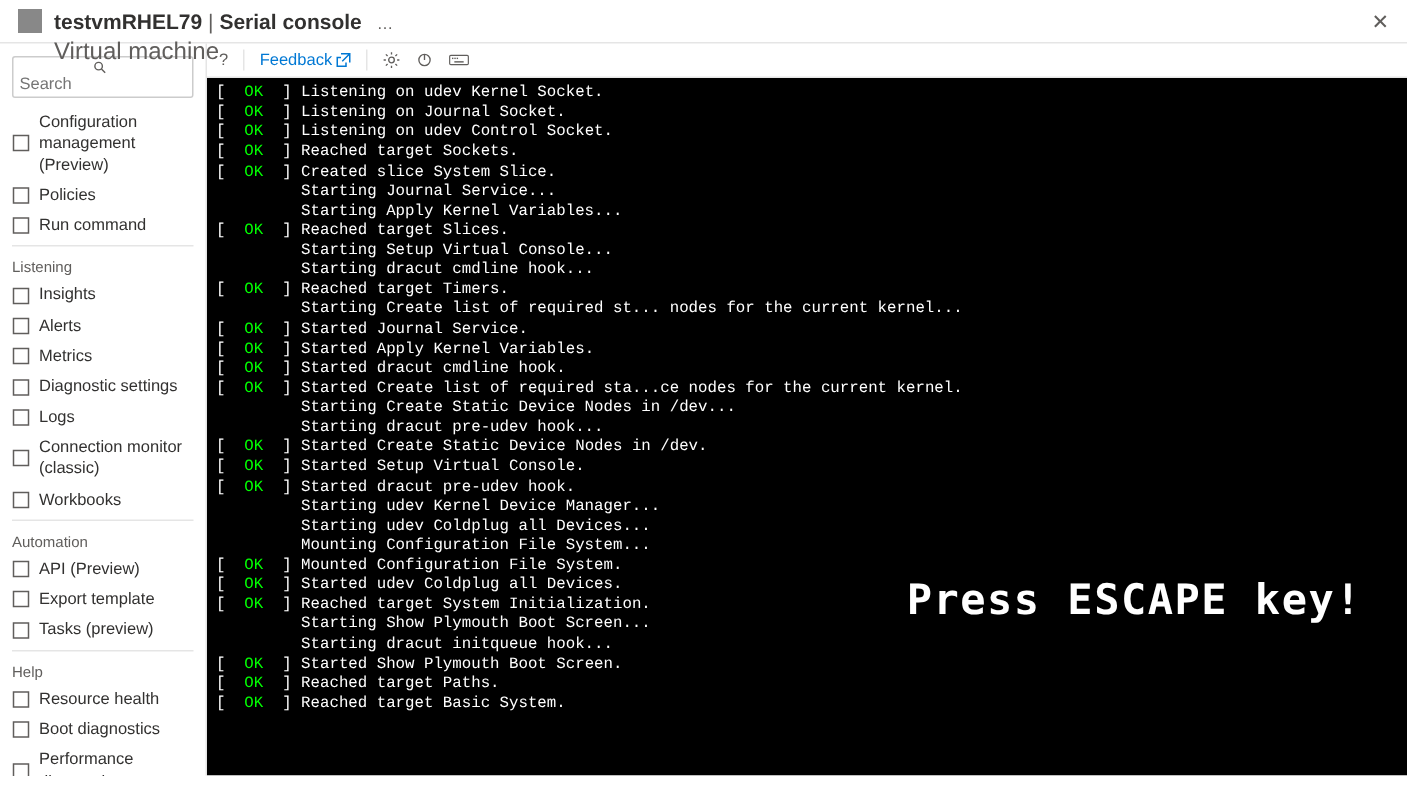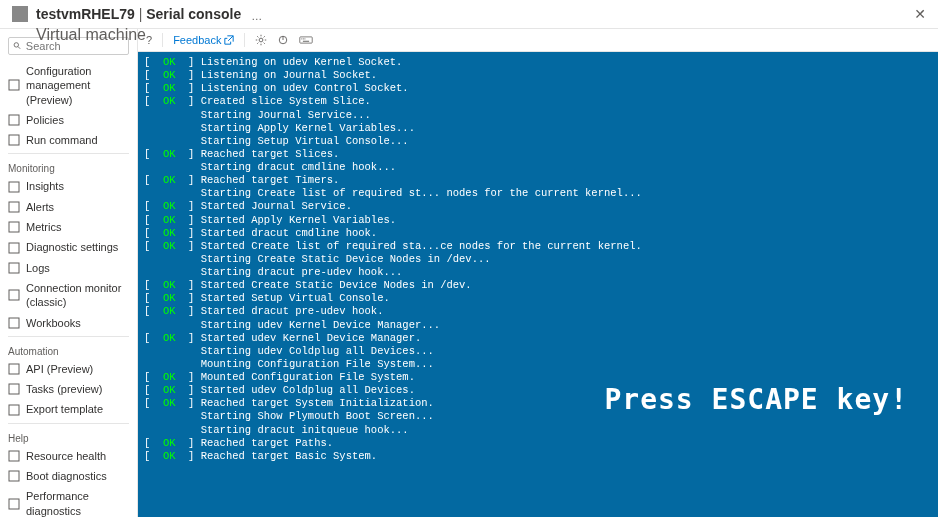--- a/index.html
+++ b/index.html
@@ -8,35 +8,35 @@
     .header { display: flex; align-items: flex-end; padding: 6px 12px; border-bottom: 1px solid #e5e5e5; }
     .header-icon { width: 16px; height: 16px; background: #888; margin-right: 8px; }
     .header-title { font-size: 14px; font-weight: 600; color: #323130; }
     .header-title .sep { font-weight: 400; color: #605e5c; }
     .header-subtitle { font-size: 16px; color: #605e5c; margin-left: 24px; position: absolute; top: 26px; }
     .header-more { margin-left: 10px; color: #605e5c; cursor: pointer; }
     .header-close { margin-left: auto; cursor: pointer; font-size: 14px; color: #605e5c; }
 
     .body { display: flex; height: calc(100% - 40px); }
     .sidebar { width: 138px; border-right: 1px solid #e5e5e5; overflow-y: auto; padding: 4px 0; }
-    .search-box { margin: 4px 8px 6px; display: flex; align-items: center; border: 1px solid #ccc; border-radius: 2px; padding: 2px 4px; }
+    .search-box { margin: 4px 8px 6px; display: flex; align-items: center; border: 1px solid #ccc; border-radius: 2px; padding: 2px 4px; flex-direction: column; }
     .search-box input { border: none; outline: none; width: 100%; font-size: 11px; }
     .search-box .sicon { width: 10px; height: 10px; margin-right: 4px; }
     .nav-item { display: flex; align-items: center; padding: 3px 8px; cursor: pointer; color: #323130; line-height: 1.3; }
     .nav-icon { width: 12px; height: 12px; margin-right: 6px; flex-shrink: 0; display: inline-flex; align-items: center; justify-content: center; }
     .nav-group { font-size: 10px; color: #605e5c; padding: 6px 8px 2px; font-weight: 400; }
     .nav-divider { height: 1px; background: #e5e5e5; margin: 3px 8px; }
 
     .main { flex: 1; display: flex; flex-direction: column; height: 100%; overflow: hidden; }
     .toolbar { display: flex; align-items: center; padding: 4px 8px; gap: 10px; border-bottom: 1px solid #e5e5e5; color: #605e5c; }
     .toolbar .tb-item { cursor: pointer; font-size: 11px; display: flex; align-items: center; gap: 3px; }
     .toolbar .feedback { color: #0078d4; }
     .vbar { width: 1px; height: 14px; background: #e5e5e5; }
 
-    .console { flex: 1; background: #0369a1; color: #fff; font-family: "Consolas", "Courier New", monospace; font-size: 10.5px; padding: 4px 6px; overflow: hidden; position: relative; line-height: 1.25; }
+    .console { flex: 1; background: #000000; color: #fff; font-family: "Consolas", "Courier New", monospace; font-size: 10.5px; padding: 4px 6px; overflow: hidden; position: relative; line-height: 1.25; }
     .line { white-space: pre; }
     .ok { color: #00ff00; }
 
     .overlay { position: absolute; right: 30px; top: 330px; font-size: 28px; font-weight: bold; color: #fff; font-family: "Consolas", monospace; letter-spacing: 1px; }
   </style>
 </head>
 <body>
 
 <div class="header">
   <div class="header-icon"></div>
@@ -79,21 +79,21 @@
         <div class="nav-item">
           <span class="nav-icon">
             <svg width="12" height="12" viewBox="0 0 12 12">
               <rect x="1" y="1" width="10" height="10" fill="none" stroke="#605e5c" stroke-width="1"></rect>
             </svg>
           </span>
           <span>Run command</span>
         </div>
       </div>
     <div class="nav-divider"></div>
-    <div class="nav-group">Monitoring</div>
+    <div class="nav-group">Listening</div>
     <div id="nav-mon">
         <div class="nav-item">
           <span class="nav-icon">
             <svg width="12" height="12" viewBox="0 0 12 12">
               <rect x="1" y="1" width="10" height="10" fill="none" stroke="#605e5c" stroke-width="1"></rect>
             </svg>
           </span>
           <span>Insights</span>
         </div>
         <div class="nav-item">
@@ -155,29 +155,29 @@
             </svg>
           </span>
           <span>API (Preview)</span>
         </div>
         <div class="nav-item">
           <span class="nav-icon">
             <svg width="12" height="12" viewBox="0 0 12 12">
               <rect x="1" y="1" width="10" height="10" fill="none" stroke="#605e5c" stroke-width="1"></rect>
             </svg>
           </span>
+          <span>Export template</span>
+        </div>
+        <div class="nav-item">
+          <span class="nav-icon">
+            <svg width="12" height="12" viewBox="0 0 12 12">
+              <rect x="1" y="1" width="10" height="10" fill="none" stroke="#605e5c" stroke-width="1"></rect>
+            </svg>
+          </span>
           <span>Tasks (preview)</span>
-        </div>
-        <div class="nav-item">
-          <span class="nav-icon">
-            <svg width="12" height="12" viewBox="0 0 12 12">
-              <rect x="1" y="1" width="10" height="10" fill="none" stroke="#605e5c" stroke-width="1"></rect>
-            </svg>
-          </span>
-          <span>Export template</span>
         </div>
       </div>
     <div class="nav-divider"></div>
     <div class="nav-group">Help</div>
     <div id="nav-help">
         <div class="nav-item">
           <span class="nav-icon">
             <svg width="12" height="12" viewBox="0 0 12 12">
               <rect x="1" y="1" width="10" height="10" fill="none" stroke="#605e5c" stroke-width="1"></rect>
             </svg>
@@ -235,45 +235,46 @@
             <rect x="7" y="4" width="1.2" height="1.2" fill="#605e5c"></rect>
             <rect x="5" y="7" width="8" height="1.2" fill="#605e5c"></rect>
           </svg>
         </span>
     </div>
     <div class="console">
       <div id="console-lines">
           <div class="line">[  <span class="ok">OK</span>  ] Listening on udev Kernel Socket.</div>
           <div class="line">[  <span class="ok">OK</span>  ] Listening on Journal Socket.</div>
           <div class="line">[  <span class="ok">OK</span>  ] Listening on udev Control Socket.</div>
+          <div class="line">[  <span class="ok">OK</span>  ] Reached target Sockets.</div>
           <div class="line">[  <span class="ok">OK</span>  ] Created slice System Slice.</div>
           <div class="line">         Starting Journal Service...</div>
           <div class="line">         Starting Apply Kernel Variables...</div>
+          <div class="line">[  <span class="ok">OK</span>  ] Reached target Slices.</div>
           <div class="line">         Starting Setup Virtual Console...</div>
-          <div class="line">[  <span class="ok">OK</span>  ] Reached target Slices.</div>
           <div class="line">         Starting dracut cmdline hook...</div>
           <div class="line">[  <span class="ok">OK</span>  ] Reached target Timers.</div>
           <div class="line">         Starting Create list of required st... nodes for the current kernel...</div>
           <div class="line">[  <span class="ok">OK</span>  ] Started Journal Service.</div>
           <div class="line">[  <span class="ok">OK</span>  ] Started Apply Kernel Variables.</div>
           <div class="line">[  <span class="ok">OK</span>  ] Started dracut cmdline hook.</div>
           <div class="line">[  <span class="ok">OK</span>  ] Started Create list of required sta...ce nodes for the current kernel.</div>
           <div class="line">         Starting Create Static Device Nodes in /dev...</div>
           <div class="line">         Starting dracut pre-udev hook...</div>
           <div class="line">[  <span class="ok">OK</span>  ] Started Create Static Device Nodes in /dev.</div>
           <div class="line">[  <span class="ok">OK</span>  ] Started Setup Virtual Console.</div>
           <div class="line">[  <span class="ok">OK</span>  ] Started dracut pre-udev hook.</div>
           <div class="line">         Starting udev Kernel Device Manager...</div>
-          <div class="line">[  <span class="ok">OK</span>  ] Started udev Kernel Device Manager.</div>
           <div class="line">         Starting udev Coldplug all Devices...</div>
           <div class="line">         Mounting Configuration File System...</div>
           <div class="line">[  <span class="ok">OK</span>  ] Mounted Configuration File System.</div>
           <div class="line">[  <span class="ok">OK</span>  ] Started udev Coldplug all Devices.</div>
           <div class="line">[  <span class="ok">OK</span>  ] Reached target System Initialization.</div>
           <div class="line">         Starting Show Plymouth Boot Screen...</div>
           <div class="line">         Starting dracut initqueue hook...</div>
+          <div class="line">[  <span class="ok">OK</span>  ] Started Show Plymouth Boot Screen.</div>
           <div class="line">[  <span class="ok">OK</span>  ] Reached target Paths.</div>
           <div class="line">[  <span class="ok">OK</span>  ] Reached target Basic System.</div>
         </div>
       <div class="overlay">Press ESCAPE key!</div>
     </div>
   </div>
 </div>
 
 </body></html>

